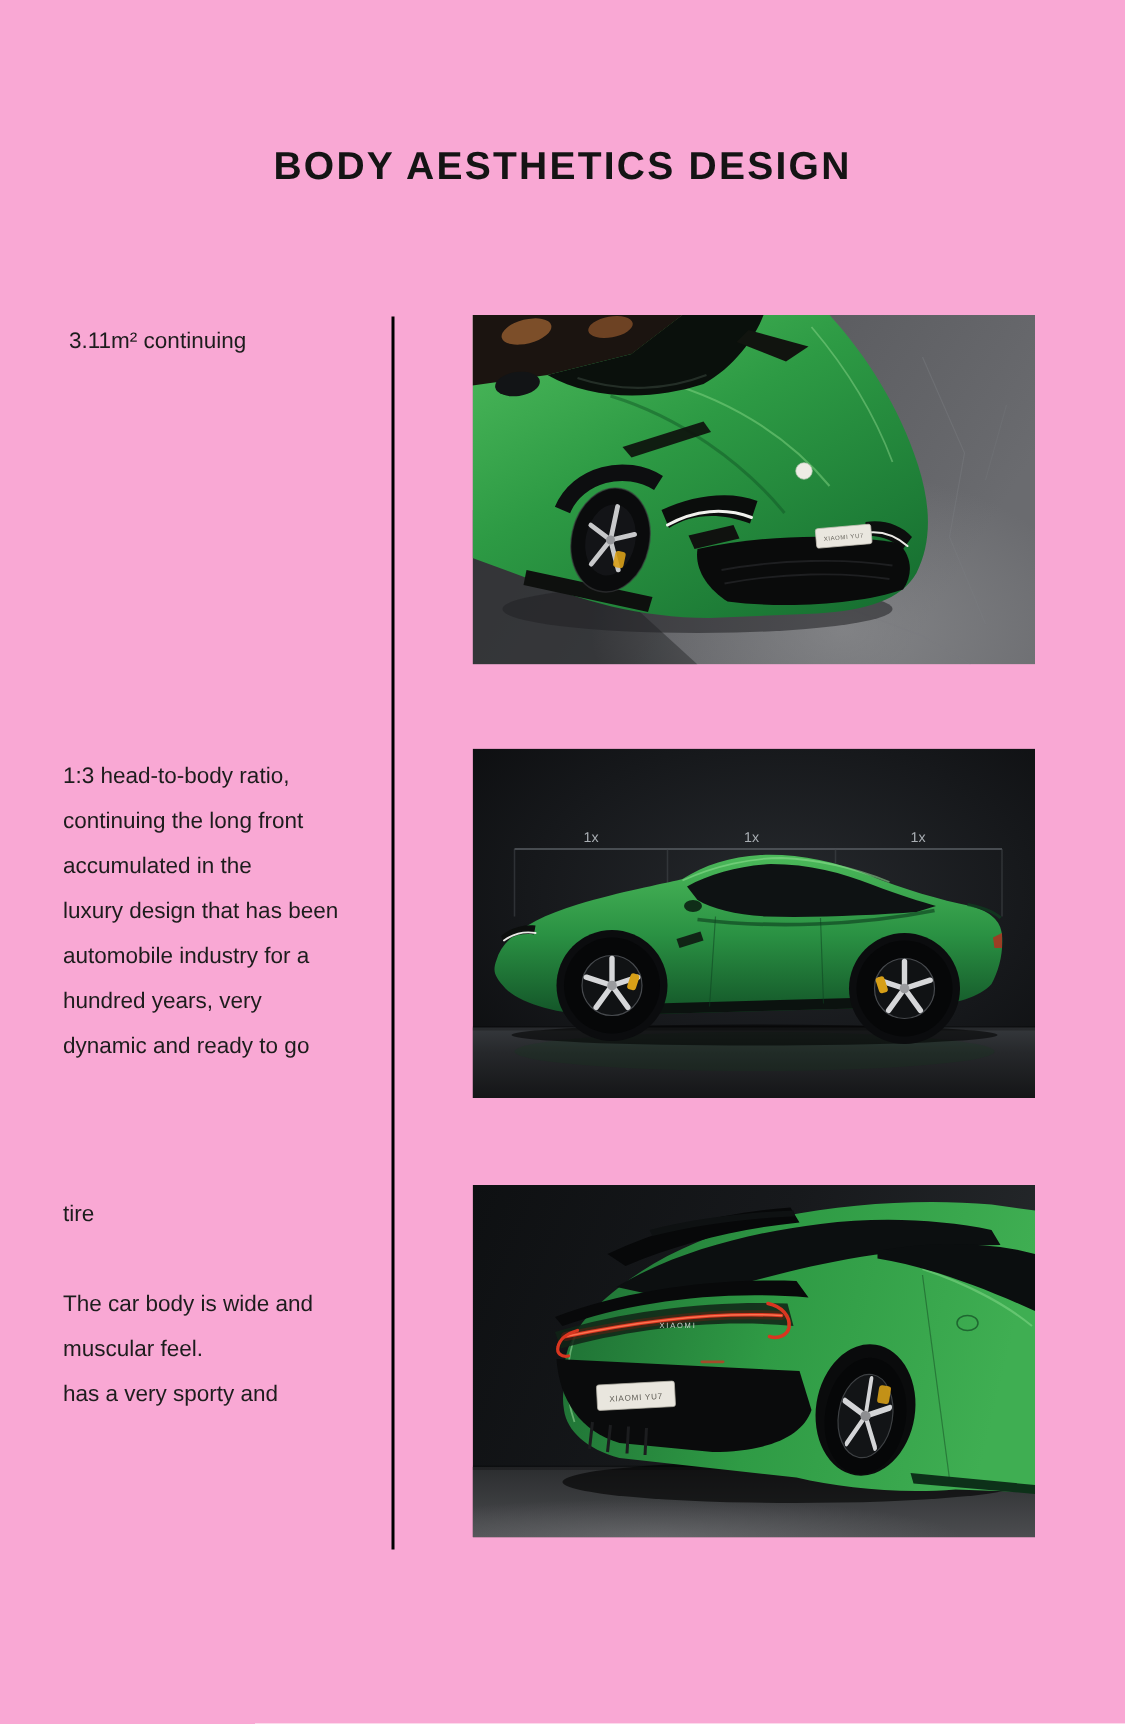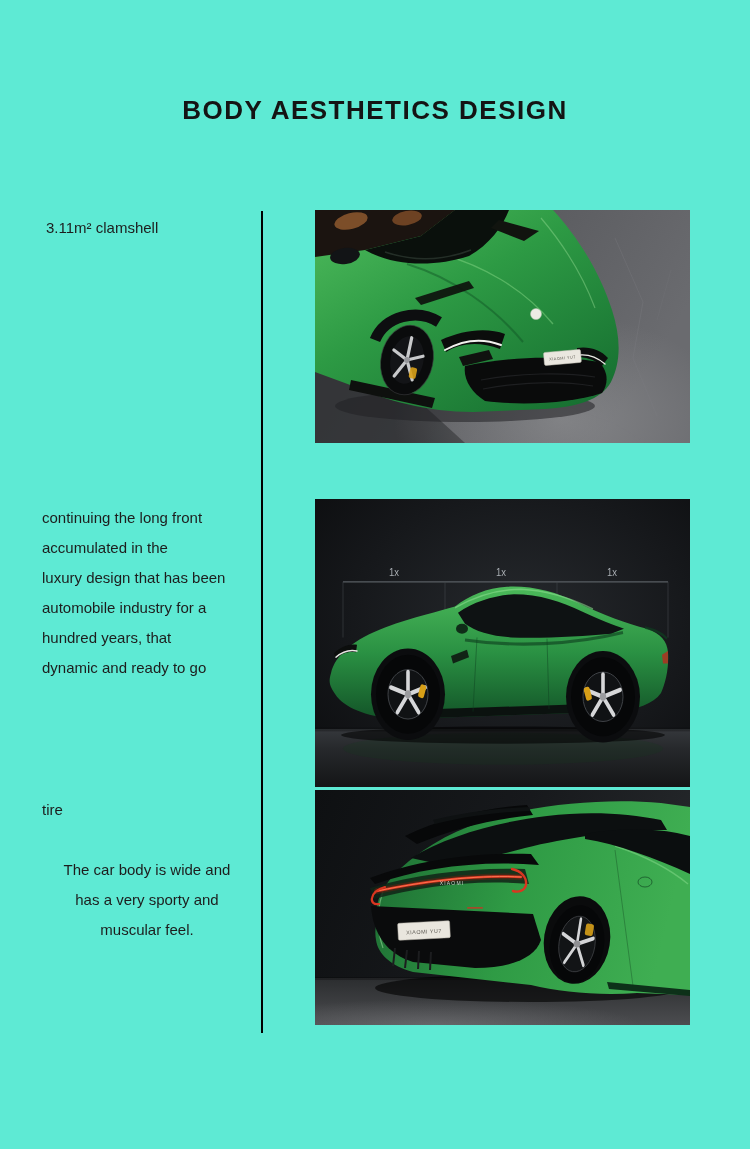--- a/index.html
+++ b/index.html
@@ -1,68 +1,69 @@
 <!DOCTYPE html>
 <html><head>
 <meta charset="utf-8">
 <style>
   html,body { margin:0; padding:0; background:#ffffff; }
   .page {
-    position:relative; width:750px; height:1149px; background:#5eead4;
+    position:relative; width:750px; height:1149px; background:#f9a8d4;
     font-family:"Liberation Sans", sans-serif; overflow:hidden;
   }
   .title {
     position:absolute; top:95px; left:0; width:750px;
     text-align:center; font-size:26px; line-height:30px; font-weight:700;
     letter-spacing:1.5px; color:#141414;
   }
   .divider {
     position:absolute; left:261px; top:211px; width:2px; height:822px;
     background:#000000;
   }
   .textcol { position:absolute; width:210px; color:#1d1d1d; font-size:15px; line-height:30px; }
   .t1 { left:46px; top:213px; }
   .t2 { left:42px; top:503px; }
   .t3 { left:42px; top:795px; }
-  .para2 { margin-top:30px;text-align:center; }
+  .para2 { margin-top:30px; }
   .photo { position:absolute; left:315px; width:375px; overflow:hidden; }
   .p1 { top:210px; height:233px; }
-  .p2 { top:499px; height:288px; }
+  .p2 { top:499px; height:233px; }
   .p3 { top:790px; height:235px; }
   .photo svg { display:block; width:100%; height:100%; }
   svg text { font-family:"Liberation Sans", sans-serif; }
 </style>
 </head>
 <body>
 
 <div class="page">
 
   <div class="title">BODY AESTHETICS DESIGN</div>
 
   <div class="divider"></div>
 
   <div class="textcol t1">
-    <div>3.11m² clamshell</div>
+    <div>3.11m² continuing</div>
   </div>
 
   <div class="textcol t2">
+    <div>1:3 head-to-body ratio,</div>
     <div>continuing the long front</div>
     <div>accumulated in the</div>
     <div>luxury design that has been</div>
     <div>automobile industry for a</div>
-    <div>hundred years, that</div>
+    <div>hundred years, very</div>
     <div>dynamic and ready to go</div>
   </div>
 
   <div class="textcol t3">
     <div>tire</div>
     <div class="para2">
       <div>The car body is wide and</div>
+      <div>muscular feel.</div>
       <div>has a very sporty and</div>
-      <div>muscular feel.</div>
     </div>
   </div>
 
   <div class="photo p1">
     <svg viewBox="0 0 375 233" preserveAspectRatio="none">
       <defs>
         <linearGradient id="g1bg" x1="0" y1="0" x2="1" y2="0.4">
           <stop offset="0" stop-color="#4a4b4e"></stop>
             <stop offset="0.55" stop-color="#5c5d61"></stop>
             <stop offset="1" stop-color="#6a6b6f"></stop>

